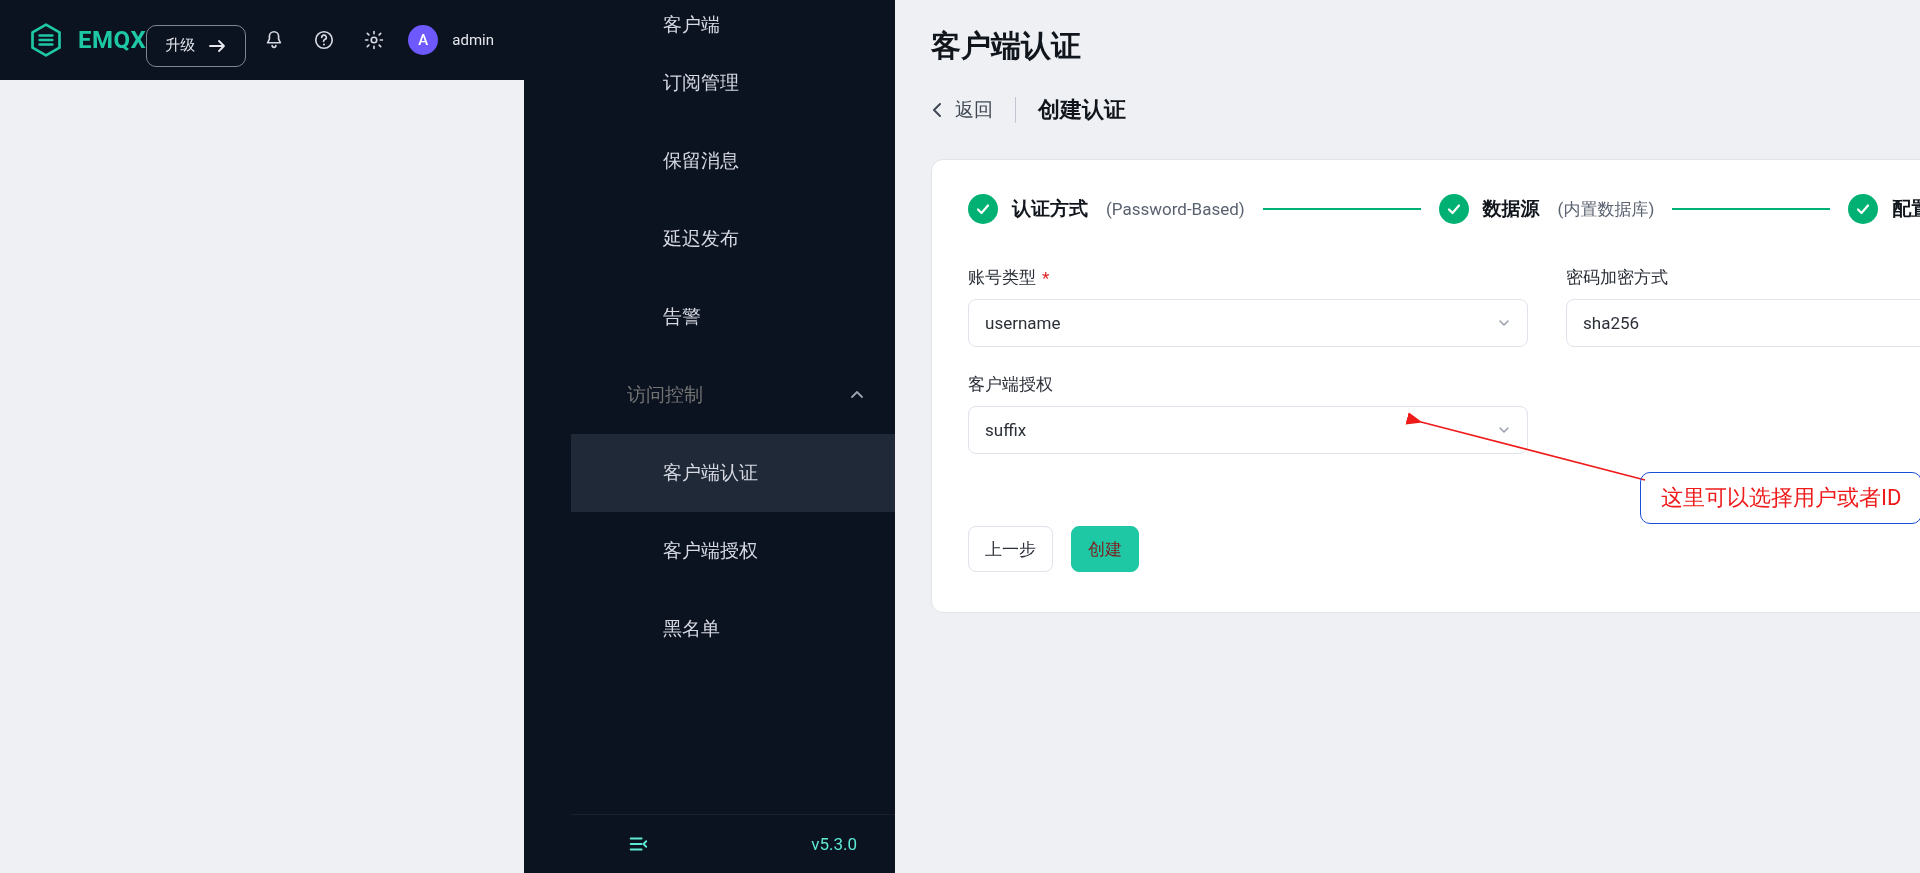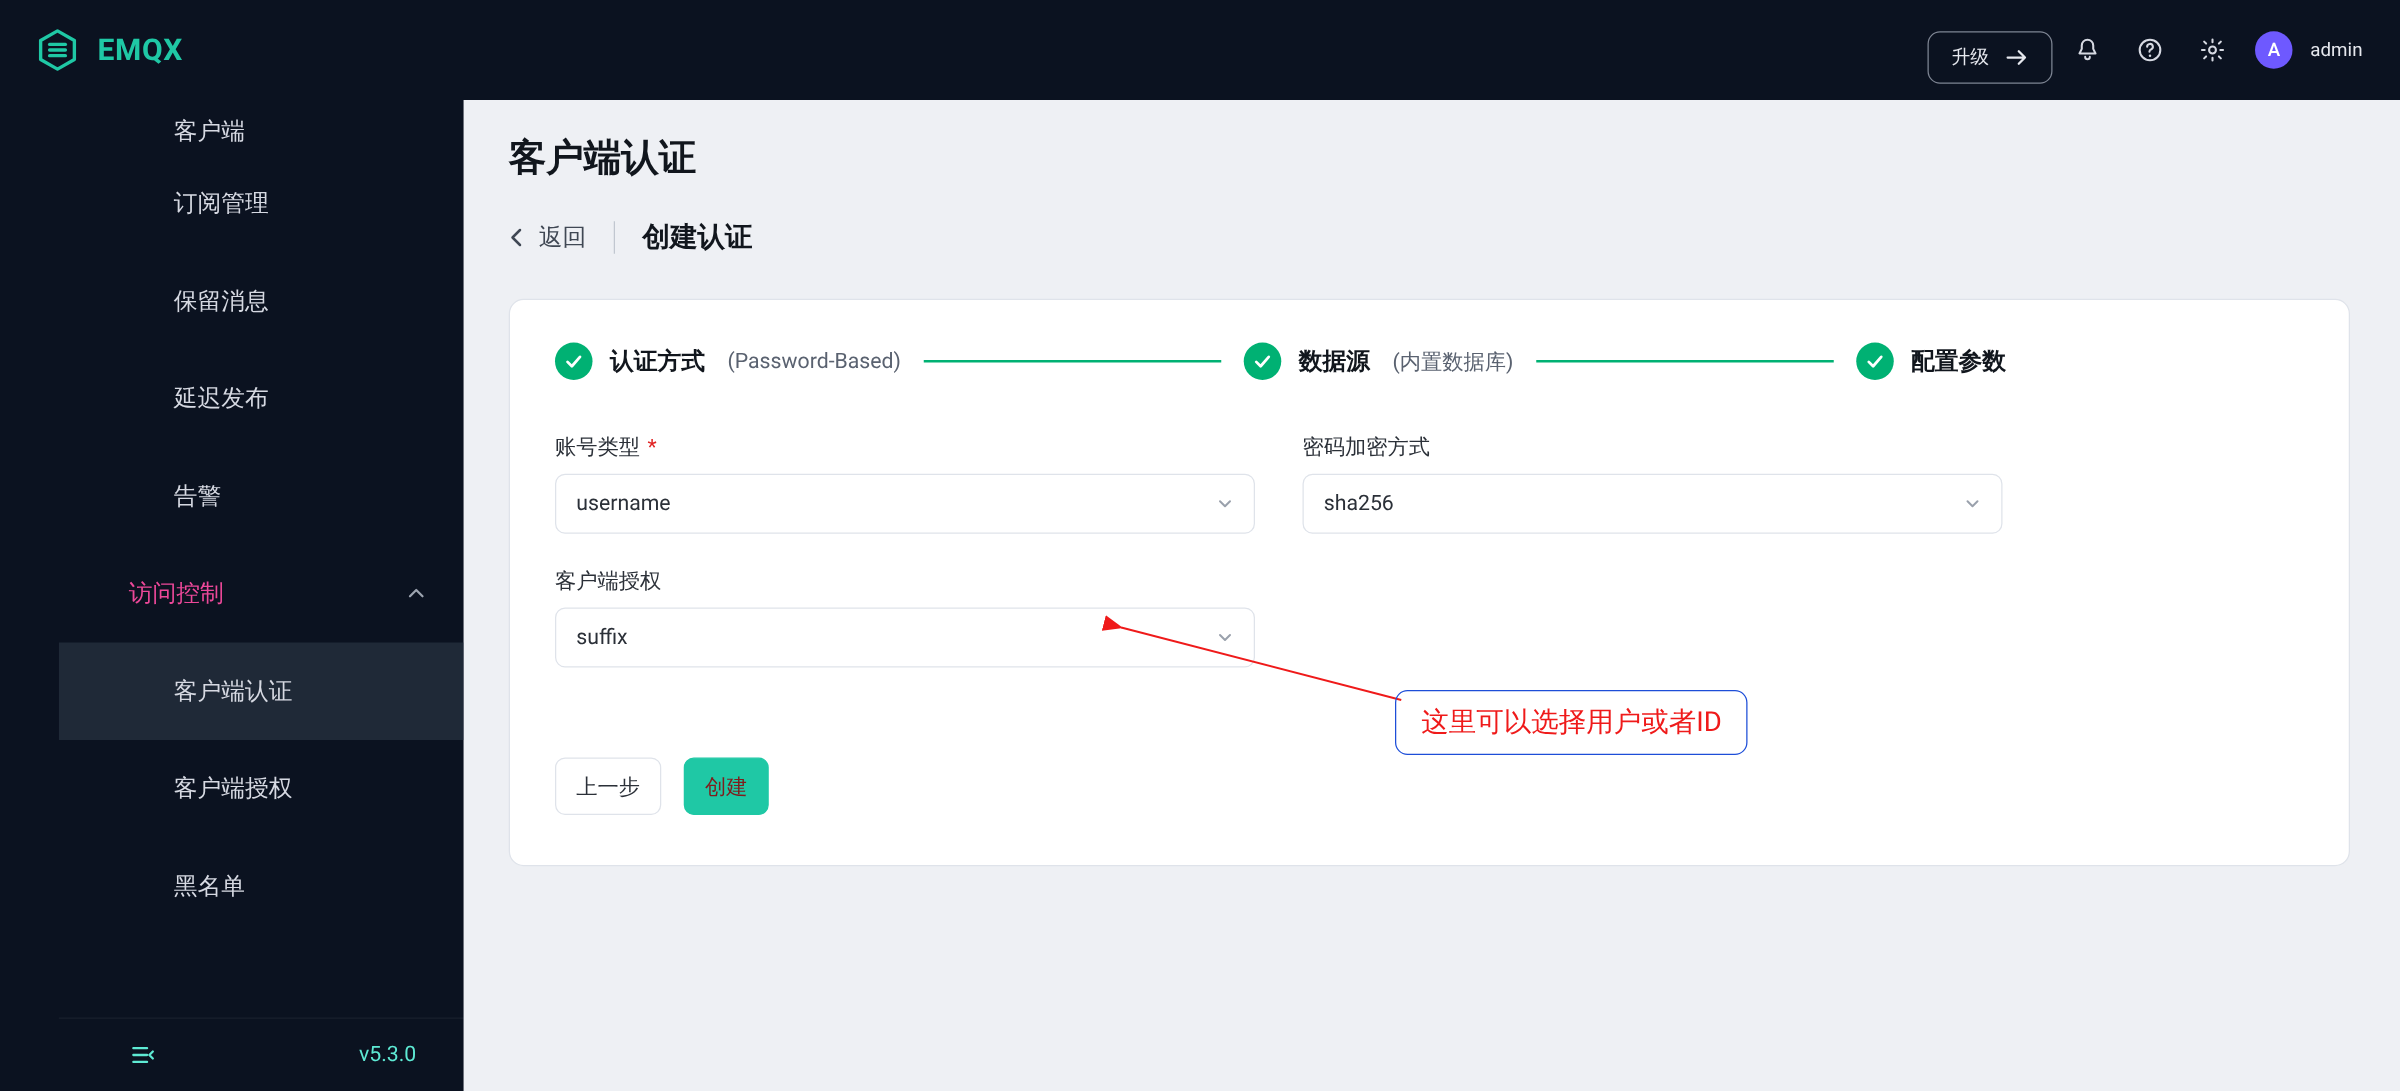--- a/index.html
+++ b/index.html
@@ -15,21 +15,21 @@
     --body:#eef0f4;
     --red:#ef1a1a;
   }
   html,body{margin:0;padding:0;height:100%;}
   body{
     font-family:-apple-system,BlinkMacSystemFont,"Segoe UI",Roboto,"Helvetica Neue",Arial,"PingFang SC","Microsoft YaHei",sans-serif;
     background:var(--body);
     color:var(--text-dark);
     font-size:15px;
   }
-  .app{display:flex;flex-direction:column;height:873px;width:1920px;box-sizing:border-box;overflow:hidden;}
+  .app{display:flex;height:873px;width:1920px;box-sizing:border-box;overflow:hidden;}
 
   
   .header{
     height:80px;background:var(--header-bg);display:flex;align-items:center;
     padding:0 30px 0 28px;color:#e6e8ee;flex-shrink:0;
   }
   .logo-wrap{display:flex;align-items:center;gap:14px;}
   .logo-hex{width:36px;height:36px;color:var(--brand);}
   .logo-text{font-size:24px;font-weight:700;color:var(--brand);letter-spacing:0.5px;}
   .header-spacer{flex:1;}
@@ -43,21 +43,21 @@
   .avatar{width:30px;height:30px;border-radius:50%;background:#6e59ff;color:#fff;display:flex;align-items:center;justify-content:center;font-size:15px;font-weight:500;}
 
   
   .body{flex:1;display:flex;min-height:0;}
 
   
   .sidebar{width:324px;background:var(--sidebar-bg);color:#cfd3dc;display:flex;flex-direction:column;flex-shrink:0;padding-left:47px;}
   .nav{flex:1;overflow:hidden;padding-top:6px;}
   .nav-item{height:78px;display:flex;align-items:center;padding-left:92px;font-size:19px;color:#d6d9e2;cursor:pointer;}
   .nav-item.truncated{height:38px;align-items:flex-end;padding-bottom:6px;box-sizing:border-box;}
-  .nav-section{height:78px;display:flex;align-items:center;padding:0 30px 0 56px;font-size:19px;color:#ec4899;cursor:pointer;justify-content:space-between;}
+  .nav-section{height:78px;display:flex;align-items:center;padding:0 30px 0 56px;font-size:19px;color:#737373;cursor:pointer;justify-content:space-between;}
   .nav-item.active{background:var(--sidebar-active);}
   .chev{width:16px;height:16px;color:#9ca3af;}
   .sidebar-footer{height:58px;border-top:1px solid rgba(255,255,255,0.06);display:flex;align-items:center;justify-content:space-between;padding:0 38px 0 56px;color:#5eead4;font-size:17px;text-align:center;}
   .collapse-ic{width:22px;height:22px;}
 
   
   .main{flex:1;background:var(--body);overflow:auto;}
   .main-inner{padding:26px 40px 40px 36px;}
   .page-title{font-size:30px;font-weight:700;color:var(--text-dark);margin:0 0 28px 0;}
   .breadcrumb{display:flex;align-items:center;gap:22px;margin-bottom:34px;}

